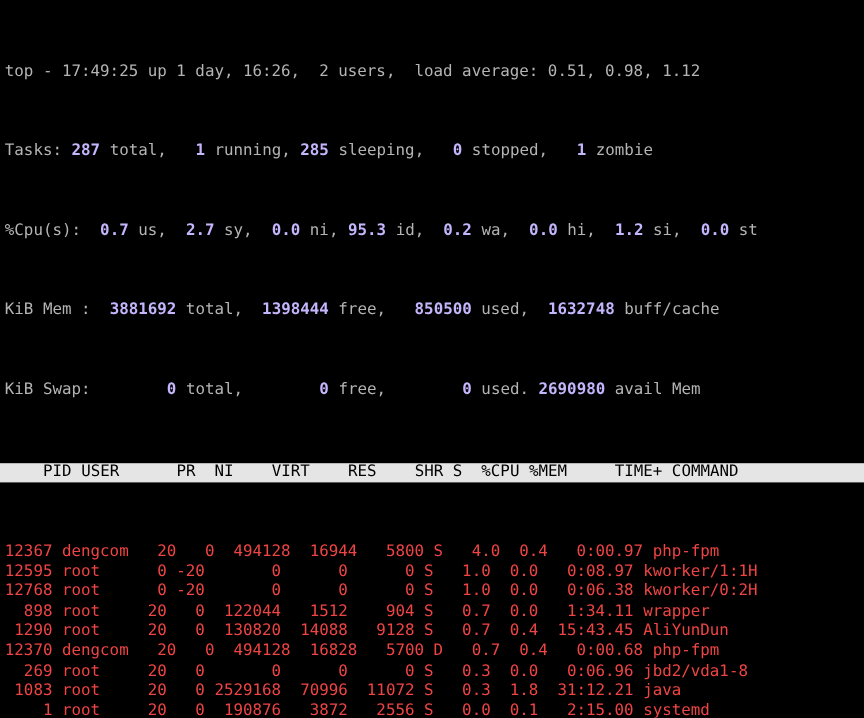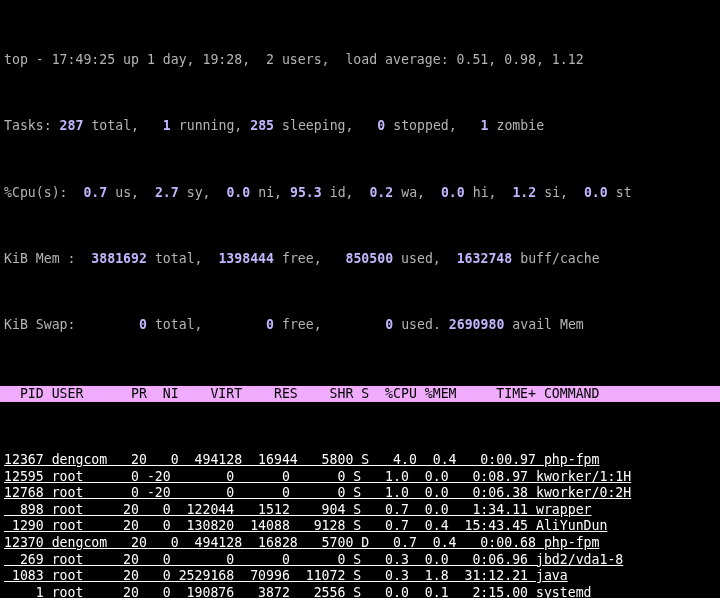--- a/index.html
+++ b/index.html
@@ -27,48 +27,47 @@
   .summary-line {
     white-space: pre;
     height: 16.6px;
   }
 
   .dim { color: #b4b4b4; font-weight: normal; }
   .val { color: #c4b5fd; font-weight: bold; }
 
   
   #col-header {
-    background: #f0abfc;
+    background: #e5e5e5;
     color: #000000;
     font-weight: normal;
     white-space: pre;
     height: 16.6px;
     margin-left: -4px;
-    padding-left: 4px;
+    padding-left: 20px;
     width: 720px;
     box-sizing: border-box;
     margin-top: 2px;
   }
 
   #proc-list {
     margin-top: 0px;
   }
   .proc-row {
     white-space: pre;
-    color: #ffffff;
+    color: #ef4444;
     height: 16.6px;
-    text-decoration: underline;
   }
 </style>
 </head>
 <body>
 
 <div id="terminal">
 
-  <div class="summary-line"><span class="dim">top - 17:49:25 up 1 day, 19:28,  2 users,  load average: 0.51, 0.98, 1.12</span></div>
+  <div class="summary-line"><span class="dim">top - 17:49:25 up 1 day, 16:26,  2 users,  load average: 0.51, 0.98, 1.12</span></div>
 
   <div class="summary-line"><span class="dim">Tasks:</span><span class="dim"> </span><span class="val">287</span><span class="dim"> </span><span class="dim">total,</span><span class="dim">   </span><span class="val">1</span><span class="dim"> </span><span class="dim">running,</span><span class="dim"> </span><span class="val">285</span><span class="dim"> </span><span class="dim">sleeping,</span><span class="dim">   </span><span class="val">0</span><span class="dim"> </span><span class="dim">stopped,</span><span class="dim">   </span><span class="val">1</span><span class="dim"> </span><span class="dim">zombie</span></div>
 
   <div class="summary-line"><span class="dim">%Cpu(s):</span><span class="dim">  </span><span class="val">0.7</span><span class="dim"> </span><span class="dim">us,</span><span class="dim">  </span><span class="val">2.7</span><span class="dim"> </span><span class="dim">sy,</span><span class="dim">  </span><span class="val">0.0</span><span class="dim"> </span><span class="dim">ni,</span><span class="dim"> </span><span class="val">95.3</span><span class="dim"> </span><span class="dim">id,</span><span class="dim">  </span><span class="val">0.2</span><span class="dim"> </span><span class="dim">wa,</span><span class="dim">  </span><span class="val">0.0</span><span class="dim"> </span><span class="dim">hi,</span><span class="dim">  </span><span class="val">1.2</span><span class="dim"> </span><span class="dim">si,</span><span class="dim">  </span><span class="val">0.0</span><span class="dim"> </span><span class="dim">st</span></div>
 
   <div class="summary-line"><span class="dim">KiB Mem :</span><span class="dim">  </span><span class="val">3881692</span><span class="dim"> </span><span class="dim">total,</span><span class="dim">  </span><span class="val">1398444</span><span class="dim"> </span><span class="dim">free,</span><span class="dim">   </span><span class="val">850500</span><span class="dim"> </span><span class="dim">used,</span><span class="dim">  </span><span class="val">1632748</span><span class="dim"> </span><span class="dim">buff/cache</span></div>
 
   <div class="summary-line"><span class="dim">KiB Swap:</span><span class="dim">        </span><span class="val">0</span><span class="dim"> </span><span class="dim">total,</span><span class="dim">        </span><span class="val">0</span><span class="dim"> </span><span class="dim">free,</span><span class="dim">        </span><span class="val">0</span><span class="dim"> </span><span class="dim">used.</span><span class="dim"> </span><span class="val">2690980</span><span class="dim"> </span><span class="dim">avail Mem</span></div>
 
   <div id="col-header">  PID USER      PR  NI    VIRT    RES    SHR S  %CPU %MEM     TIME+ COMMAND                  </div>

